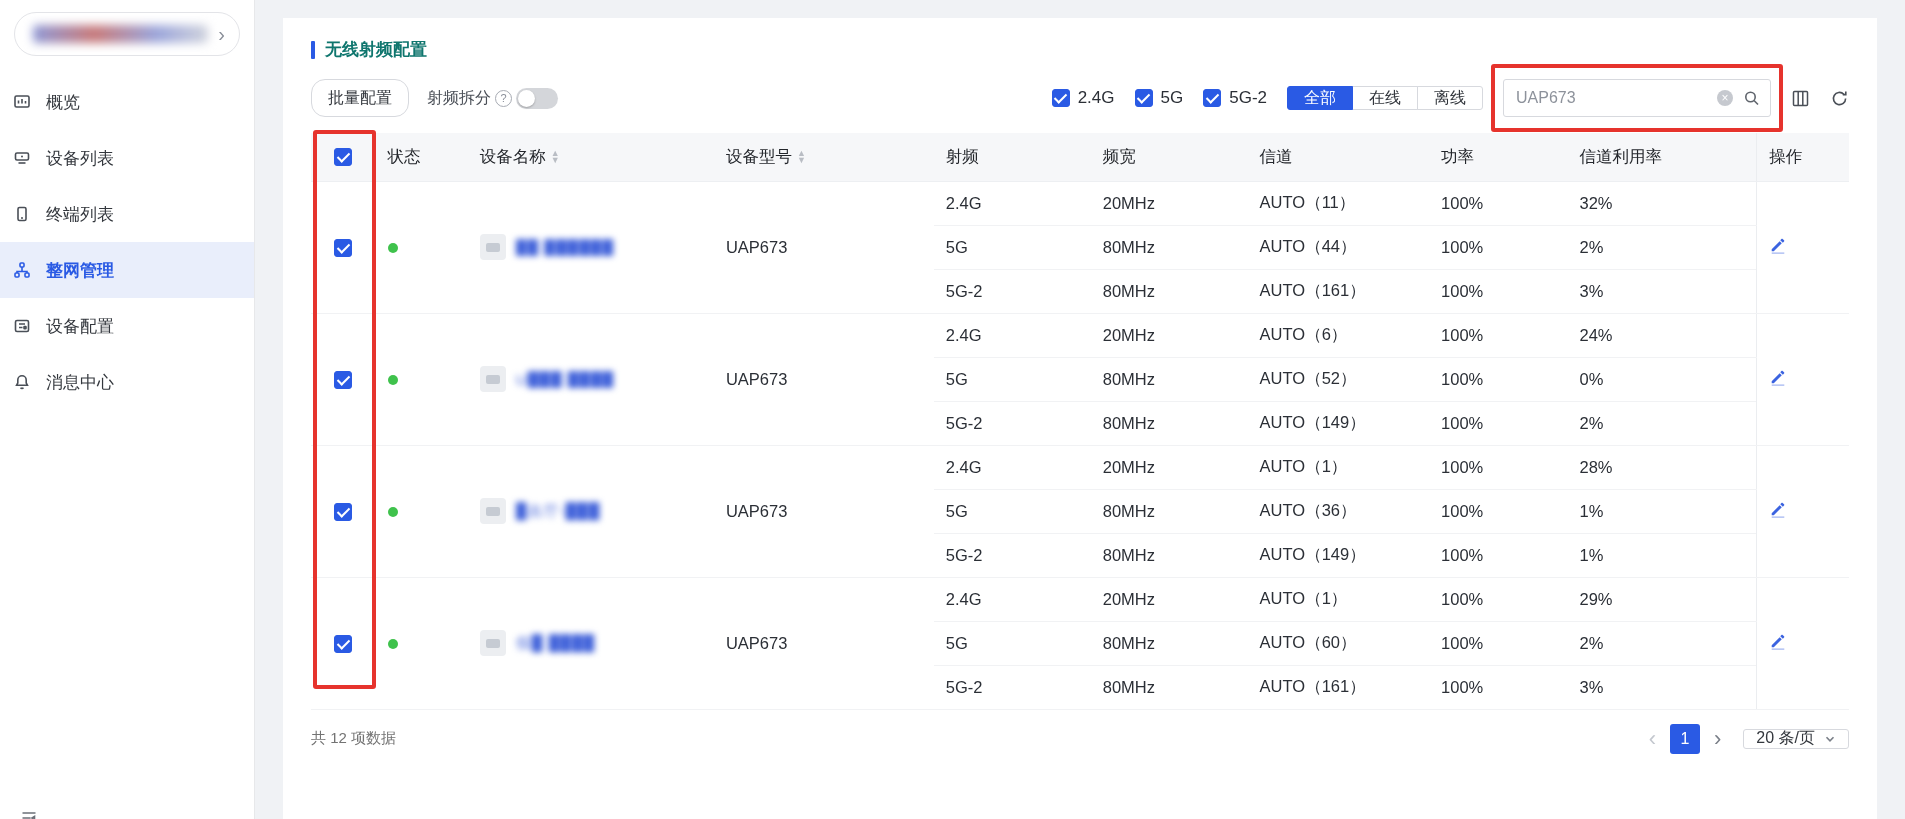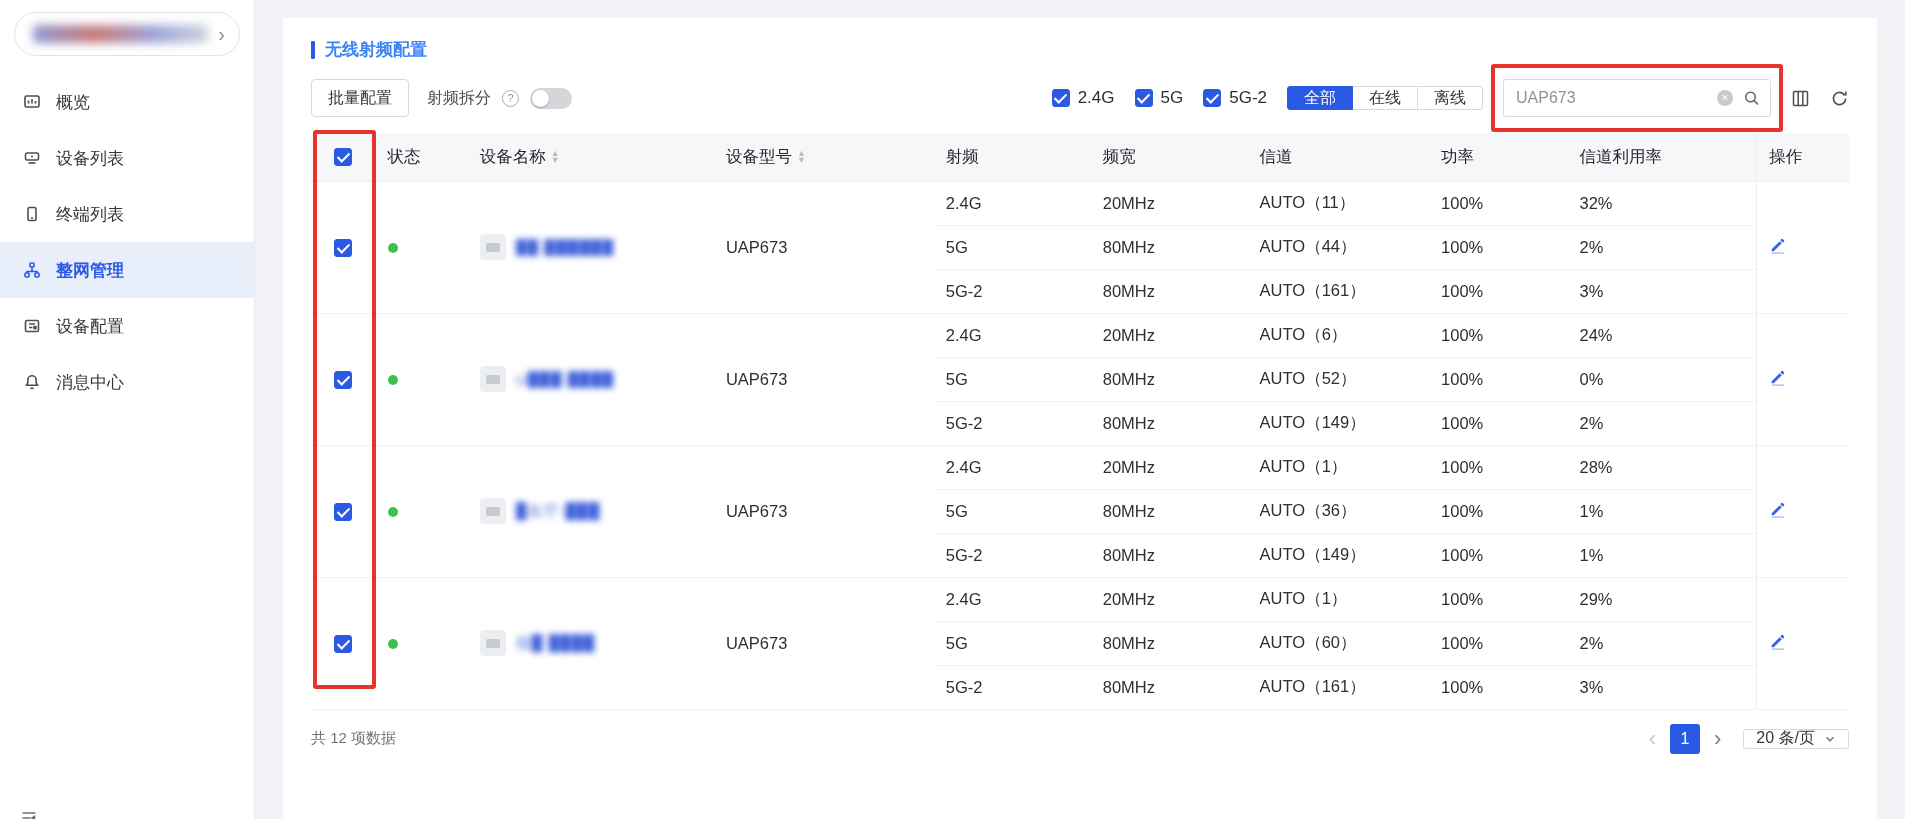--- a/index.html
+++ b/index.html
@@ -8,44 +8,44 @@
   body { display:flex; }
 
   
   .sidebar { width:255px; background:#fff; border-right:1px solid #e7e8ea; position:relative; flex:none; }
   .logo-pill { margin:12px 14px 18px; height:44px; border:1px solid #e3e4e8; border-radius:22px;
     display:flex; align-items:center; padding:0 14px 0 18px; background:#fff; cursor:pointer; }
   .logo-blur { flex:1; height:18px; border-radius:4px;
     background:linear-gradient(90deg,#8e98d6 0%,#c87a7a 35%,#9aa4da 70%,#d0d3dd 100%);
     filter:blur(5px); margin-right:10px; }
   .logo-chevron { color:#8a8f99; font-size:20px; line-height:1; }
-  .side-item { height:56px; display:flex; align-items:center; padding-left:22px; gap:14px;
+  .side-item { height:56px; display:flex; align-items:center; padding-left:12px; gap:14px;
     color:#33373d; cursor:pointer; font-size:17px; }
   .side-item .s-icon { width:20px; height:20px; display:flex; align-items:center; justify-content:center; color:#4a4f57; }
   .side-item.active { background:#e9eefb; color:#2a5ae4; font-weight:600; }
   .side-item.active .s-icon { color:#2a5ae4; }
   .side-collapse { position:absolute; left:20px; bottom:-8px; color:#6b7078; }
 
   
   .main { flex:1; display:flex; flex-direction:column; min-width:0; }
   .topbar { height:48px; background:#fff; display:flex; align-items:center; padding:0 28px;
     border-bottom:1px solid #eceef1; flex:none; }
   .topbar-title { font-size:17px; color:#2b2f36; }
   .content { flex:1; padding:18px 28px 0; min-height:0; }
   .card { background:#fff; height:100%; padding:20px 28px 0; display:flex; flex-direction:column; }
 
   .card-title-row { display:flex; align-items:center; gap:10px; flex:none; }
   .title-bar { width:4px; height:18px; background:#2a5ae4; border-radius:1px; }
-  .card-title { font-size:17px; font-weight:700; color:#3b82f6;text-align:center; }
+  .card-title { font-size:17px; font-weight:700; color:#0f766e;text-align:center; }
 
   
   .toolbar { display:flex; align-items:center; margin-top:18px; gap:18px; flex:none; }
-  .btn-outline { height:38px; padding:0 16px; border:1px solid #d7d9de; border-radius:4px; background:#fff;
+  .btn-outline { height:38px; padding:0 16px; border:1px solid #d7d9de; border-radius:14px; background:#fff;
     font-size:16px; color:#33373d; display:flex; align-items:center; cursor:pointer; }
-  .rf-split { display:flex; align-items:center; gap:11px; color:#4a4f57; font-size:16px; }
+  .rf-split { display:flex; align-items:center; gap:4px; color:#4a4f57; font-size:16px; }
   .q-circle { width:17px; height:17px; border:1px solid #a7abb3; border-radius:50%; font-size:11px;
     display:flex; align-items:center; justify-content:center; color:#8a8f99; }
   .toggle { width:42px; height:21px; border-radius:11px; background:#d4d6da; position:relative; cursor:pointer; }
   .toggle .knob { position:absolute; top:2px; left:2px; width:17px; height:17px; border-radius:50%; background:#fff;
     box-shadow:0 1px 2px rgba(0,0,0,.25); }
 
   .toolbar-right { margin-left:auto; display:flex; align-items:center; gap:20px; }
   .band-filter { display:flex; align-items:center; gap:8px; cursor:pointer; }
   .band-filter .lbl { color:#2b2f36; }
 

